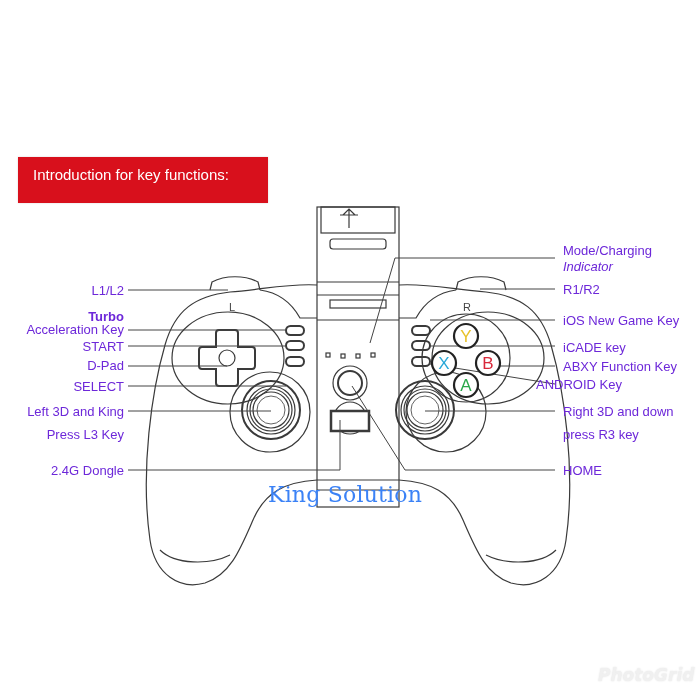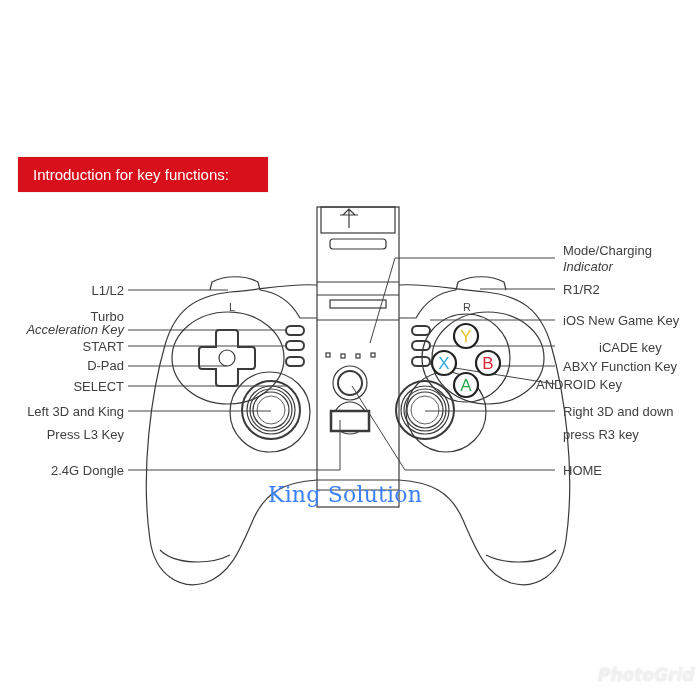--- a/index.html
+++ b/index.html
@@ -1,23 +1,23 @@
 <!DOCTYPE html>
 <html><head>
   <meta charset="utf-8">
   <style>
     html, body { margin: 0; padding: 0; background: #ffffff; }
     body { width: 700px; height: 700px; position: relative; overflow: hidden; font-family: "Liberation Sans", sans-serif; }
     .banner {
-      position: absolute; left: 18px; top: 157px; width: 250px; height: 35px;
+      position: absolute; left: 18px; top: 157px; width: 250px; height: 46px;
       background: #d8101c; color: #ffffff; font-size: 15px; line-height: 35px;
       text-indent: 15px; box-shadow: 0 0 2px rgba(0,0,0,0.15);
     }
     svg.diagram { position: absolute; left: 0; top: 0; }
-    .lbl { position: absolute; font-size: 13px; color: #404040; white-space: nowrap; line-height: 15px; }
+    .lbl { position: absolute; font-size: 13px; color: #6d28d9; white-space: nowrap; line-height: 15px; }
     .lbl.right { text-align: right; }
     .brand {
       position: absolute; left: 268px; top: 482px; font-family: "DejaVu Serif", serif;
       font-size: 22px; color: #3b82f6; letter-spacing: 0.2px;
     }
     .watermark {
       position: absolute; left: 598px; top: 665px; font-family: "DejaVu Sans", sans-serif;
       font-style: italic; font-weight: bold; font-size: 17px; color: #f0f0f0;
       text-shadow: 0 0 2px #e2e2e2;
     }
@@ -141,34 +141,34 @@
       <text x="488" y="369" fill="#d8283a" stroke="none">B</text>
     </g>
     <g>
       <circle cx="466" cy="385" r="12" stroke="#222" fill="#fff"></circle>
       <text x="466" y="391" fill="#2aa84a" stroke="none">A</text>
     </g>
   </g>
 </svg>
 
 <div class="lbl right" style="right:576px; top:283px;">L1/L2</div>
-<div class="lbl right" style="right:576px; top:309px;">Turbo</div>
-<div class="lbl right" style="right:576px; top:322px;font-style:italic;">Acceleration Key</div>
+<div class="lbl right" style="right:576px; top:309px;font-weight:bold;">Turbo</div>
+<div class="lbl right" style="right:576px; top:322px;">Acceleration Key</div>
 <div class="lbl right" style="right:576px; top:339px;">START</div>
 <div class="lbl right" style="right:576px; top:358px;margin-left:24px;">D-Pad</div>
 <div class="lbl right" style="right:576px; top:379px;">SELECT</div>
 <div class="lbl right" style="right:576px; top:404px;">Left 3D and King</div>
 <div class="lbl right" style="right:576px; top:427px;">Press L3 Key</div>
 <div class="lbl right" style="right:576px; top:463px;">2.4G Dongle</div>
 
 <div class="lbl" style="left:563px; top:243px;">Mode/Charging</div>
 <div class="lbl" style="left:563px; top:259px;font-style:italic;">Indicator</div>
 <div class="lbl" style="left:563px; top:282px;">R1/R2</div>
 <div class="lbl" style="left:563px; top:313px;">iOS New Game Key</div>
-<div class="lbl" style="left:563px; top:340px;margin-left:36px;">iCADE key</div>
+<div class="lbl" style="left:563px; top:340px;">iCADE key</div>
 <div class="lbl" style="left:563px; top:359px;">ABXY Function Key</div>
 <div class="lbl" style="left:536px; top:377px;">ANDROID Key</div>
 <div class="lbl" style="left:563px; top:404px;">Right 3D and down</div>
 <div class="lbl" style="left:563px; top:427px;">press R3 key</div>
 <div class="lbl" style="left:563px; top:463px;">HOME</div>
 
 <div class="brand">King Solution</div>
 <div class="watermark">PhotoGrid</div>
 
 </body></html>

